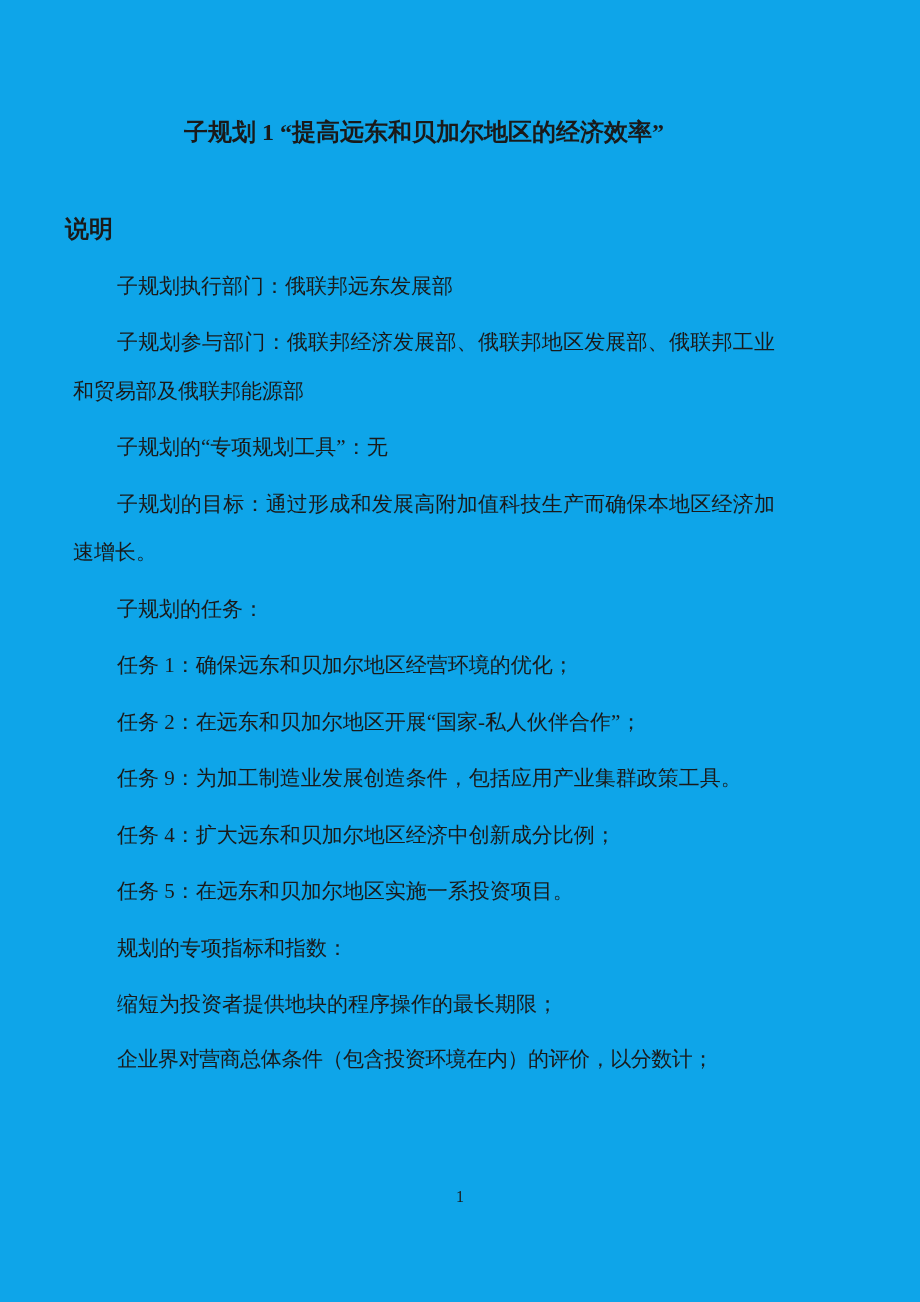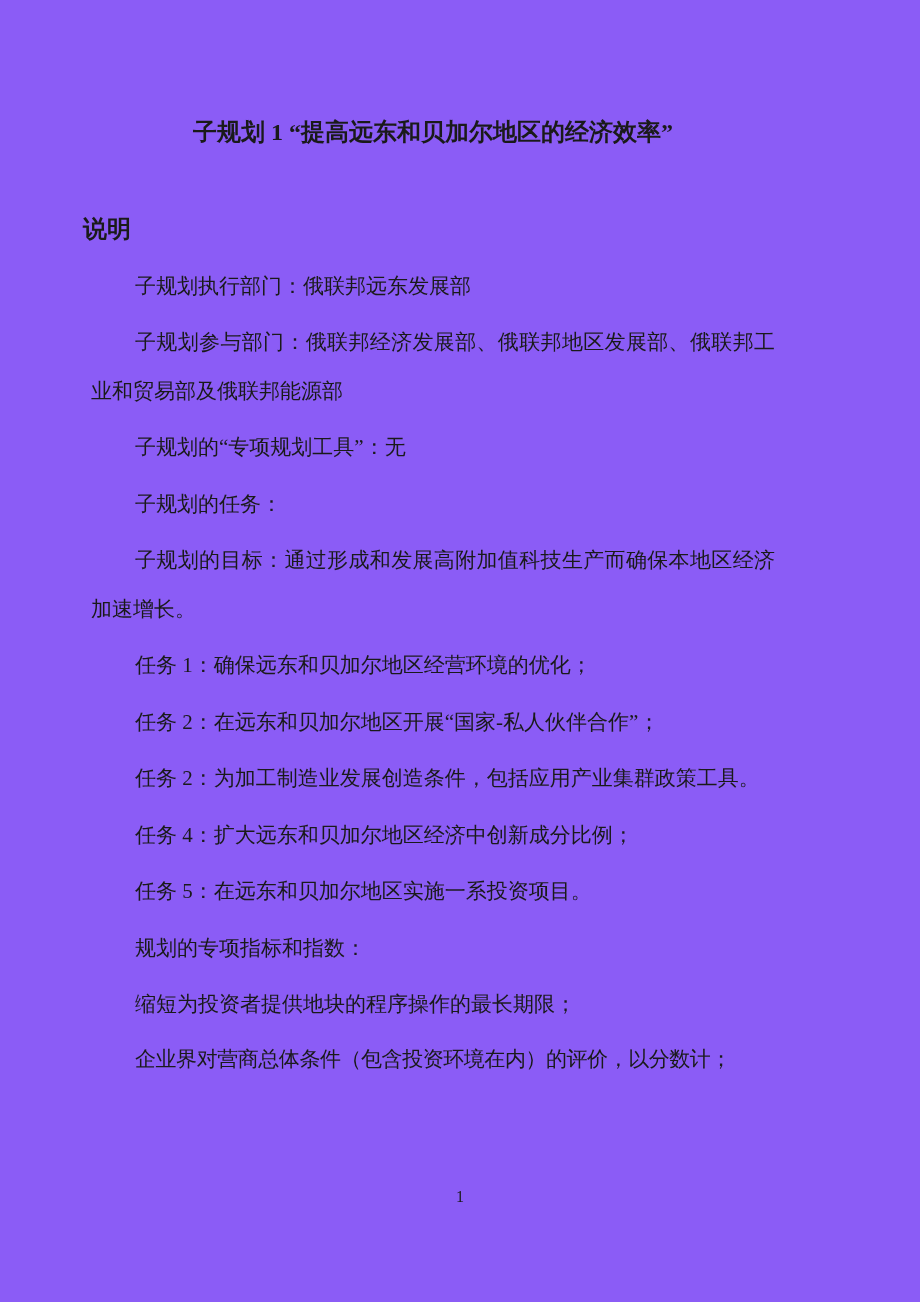--- a/index.html
+++ b/index.html
@@ -12,22 +12,22 @@
     height: 1302px;
     position: relative;
     overflow: hidden;
     font-family: "Liberation Serif", "DejaVu Serif", serif;
     color: #1a1a1a;
   }
   .page {
     position: absolute;
     inset: 0;
     box-sizing: border-box;
-    padding: 108px 137px 0 83px;
-    background: #8b5cf6;
+    padding: 108px 137px 0 65px;
+    background: #0ea5e9;
   }
   .title {
     margin: 0;
     font-size: 24px;
     font-weight: bold;
     line-height: 48.5px;
     text-align: center;
     white-space: nowrap;
   }
   .blank-line {
@@ -69,25 +69,25 @@
   <h1 class="title">子规划 1 “提高远东和贝加尔地区的经济效率”</h1>
 
   <div class="blank-line"></div>
 
   <h2 class="heading">说明</h2>
 
   <div class="doc-body" id="doc-body">
       <p class="para">子规划执行部门：俄联邦远东发展部</p>
       <p class="para">子规划参与部门：俄联邦经济发展部、俄联邦地区发展部、俄联邦工业和贸易部及俄联邦能源部</p>
       <p class="para">子规划的“专项规划工具”：无</p>
+      <p class="para">子规划的目标：通过形成和发展高附加值科技生产而确保本地区经济加速增长。</p>
       <p class="para">子规划的任务：</p>
-      <p class="para">子规划的目标：通过形成和发展高附加值科技生产而确保本地区经济加速增长。</p>
       <p class="para">任务 1：确保远东和贝加尔地区经营环境的优化；</p>
       <p class="para">任务 2：在远东和贝加尔地区开展“国家-私人伙伴合作”；</p>
-      <p class="para">任务 2：为加工制造业发展创造条件，包括应用产业集群政策工具。</p>
+      <p class="para">任务 9：为加工制造业发展创造条件，包括应用产业集群政策工具。</p>
       <p class="para">任务 4：扩大远东和贝加尔地区经济中创新成分比例；</p>
       <p class="para">任务 5：在远东和贝加尔地区实施一系投资项目。</p>
       <p class="para">规划的专项指标和指数：</p>
       <p class="para">缩短为投资者提供地块的程序操作的最长期限；</p>
       <p class="para">企业界对营商总体条件（包含投资环境在内）的评价，以分数计；</p>
     </div>
 
   <div class="footer">
     <span>1</span>
   </div>

